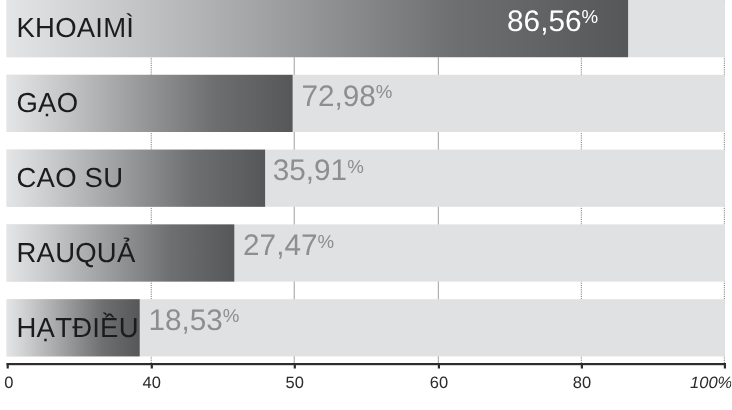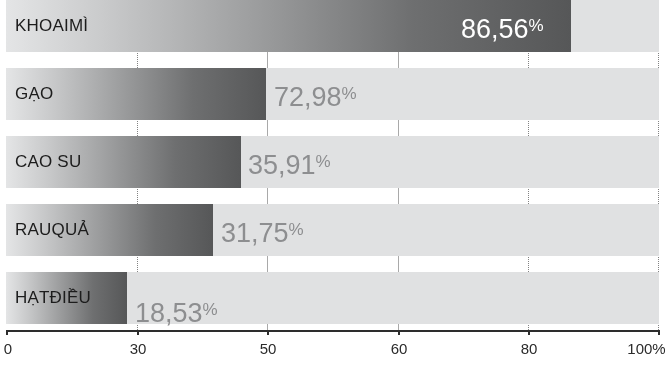--- a/index.html
+++ b/index.html
@@ -61,31 +61,31 @@
     top: 0;
     height: 52px;
     background: linear-gradient(to right, #e4e5e6 0%, #c8c9ca 18%, #9b9c9d 45%, #6e6f70 72%, #565758 100%);
   }
   .cat-label {
     position: absolute;
     left: 9px;
     top: 0;
     height: 52px;
     line-height: 52px;
-    font-size: 17px;
+    font-size: 25px;
     letter-spacing: .2px;
     color: #1c1c1c;
     white-space: nowrap;
     z-index: 3;
   }
   .value-label {
     position: absolute;
     top: 0;
     height: 68px;
-    line-height: 52px;
+    line-height: 32px;
     font-size: 27px;
     color: #8d8e90;
     white-space: nowrap;
     z-index: 3;
     text-align: right;
   }
   .value-label.inside {
     color: #ffffff;
   }
   .value-label .pct {
@@ -113,20 +113,21 @@
   .axis-tick-label {
     position: absolute;
     top: 340px;
     font-size: 15px;
     color: #2b2b2b;
     transform: translateX(-50%);
     white-space: nowrap;
   }
   .axis-tick-label.edge-right {
     transform: translateX(-46%);
+    font-style: italic;
   }
 </style>
 </head>
 <body>
 
 <div id="chart-root">
 
   <div id="plot-area">
 
     <div class="gridline" style="left:130.6px;"></div>
@@ -153,41 +154,41 @@
       <div class="track"></div>
       <div class="bar" style="width:234.5px;"></div>
       <div class="cat-label">CAO SU</div>
       <div class="value-label" style="left:242px;"><span>35,91</span><span class="pct">%</span></div>
     </div>
 
     <div class="row" style="top:204px;border-radius:10px;">
       <div class="track"></div>
       <div class="bar" style="width:207.3px;"></div>
       <div class="cat-label">RAUQUẢ</div>
-      <div class="value-label" style="left:215px;"><span>31,75</span><span class="pct">%</span></div>
+      <div class="value-label" style="left:215px;"><span>27,47</span><span class="pct">%</span></div>
     </div>
 
     <div class="row" style="top:272px;">
       <div class="track"></div>
       <div class="bar" style="width:121.0px;"></div>
       <div class="cat-label">HẠTĐIỀU</div>
-      <div class="value-label" style="left:129px;margin-top:12px;"><span>18,53</span><span class="pct">%</span></div>
+      <div class="value-label" style="left:129px;"><span>18,53</span><span class="pct">%</span></div>
     </div>
 
   </div>
 
   <div id="axis-line"></div>
 
   <div class="axis-tick" style="left:6px;"></div>
   <div class="axis-tick" style="left:136.6px;"></div>
   <div class="axis-tick" style="left:267.2px;"></div>
   <div class="axis-tick" style="left:397.8px;"></div>
   <div class="axis-tick" style="left:528.4px;"></div>
   <div class="axis-tick" style="left:658px;"></div>
 
   <div class="axis-tick-label" style="left:8px;">0</div>
-  <div class="axis-tick-label" style="left:138px;">30</div>
+  <div class="axis-tick-label" style="left:138px;">40</div>
   <div class="axis-tick-label" style="left:268px;">50</div>
   <div class="axis-tick-label" style="left:399px;text-align:right;">60</div>
   <div class="axis-tick-label" style="left:529px;text-align:center;">80</div>
   <div class="axis-tick-label edge-right" style="left:645px;">100%</div>
 
 </div>
 
 </body></html>

